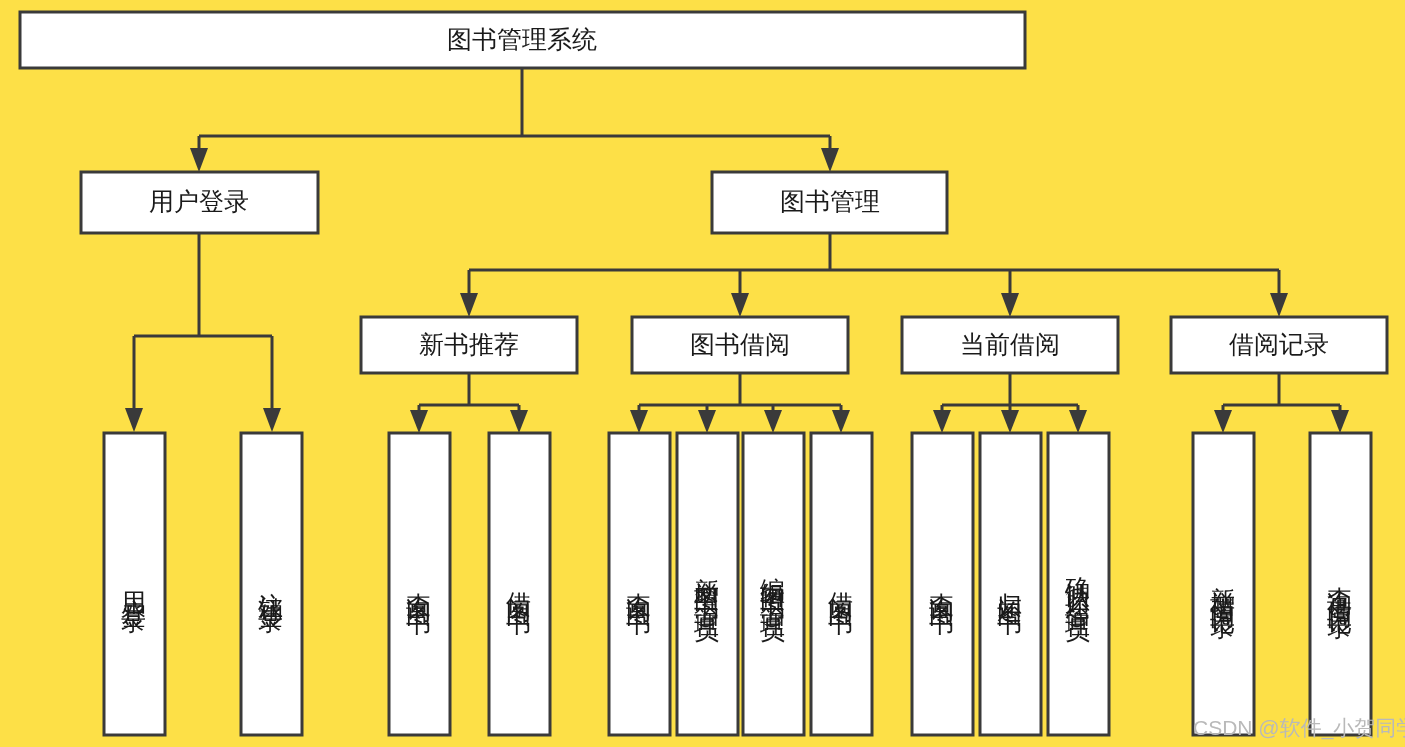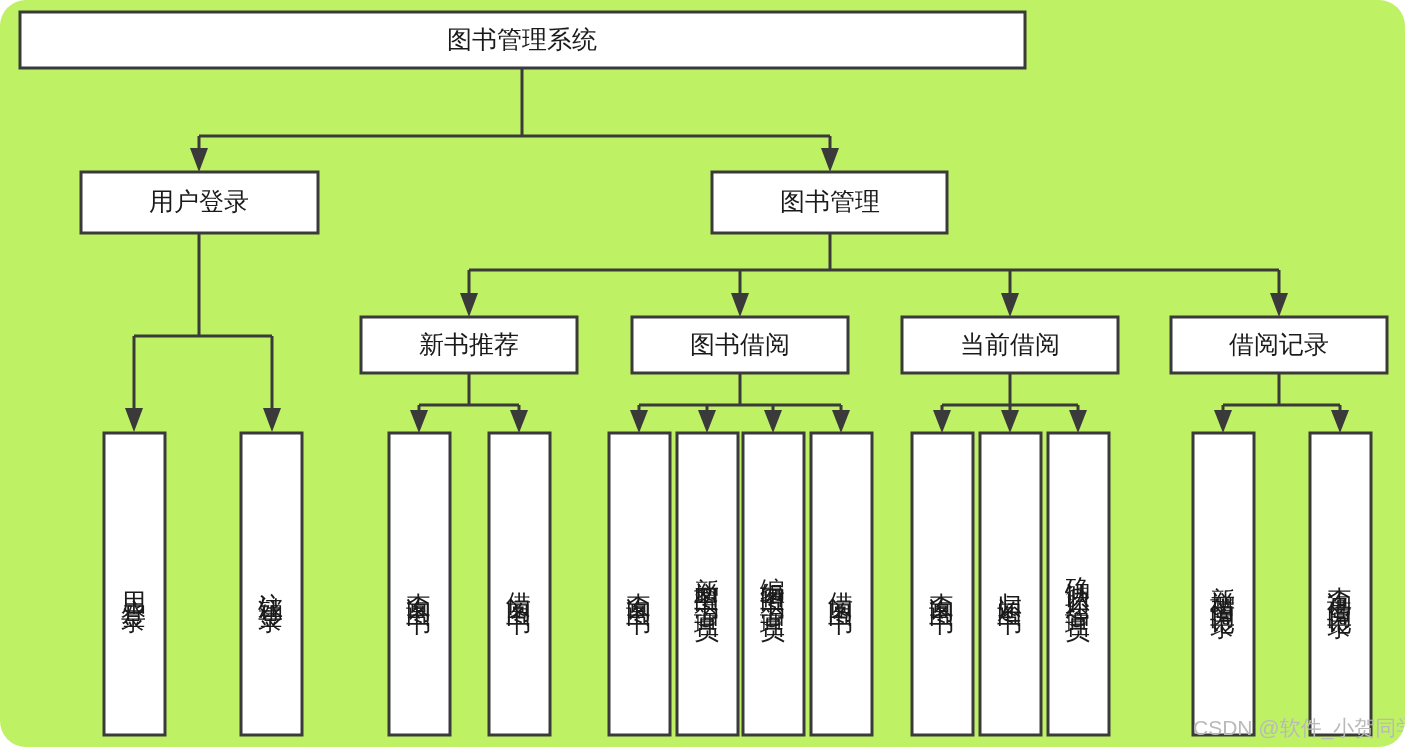--- a/index.html
+++ b/index.html
@@ -8,23 +8,22 @@
     padding: 0;
     background: #ffffff;
   }
   body {
     font-family: "Liberation Sans", "DejaVu Sans", sans-serif;
   }
   #diagram-root {
     position: relative;
     width: 1405px;
     height: 747px;
-    background: #bef264;
+    background: #fde047;
     overflow: hidden;
-    border-radius: 26px;
   }
   svg.diagram-canvas {
     position: absolute;
     left: 0;
     top: 0;
     width: 1405px;
     height: 747px;
     display: block;
   }
   .node-box {

